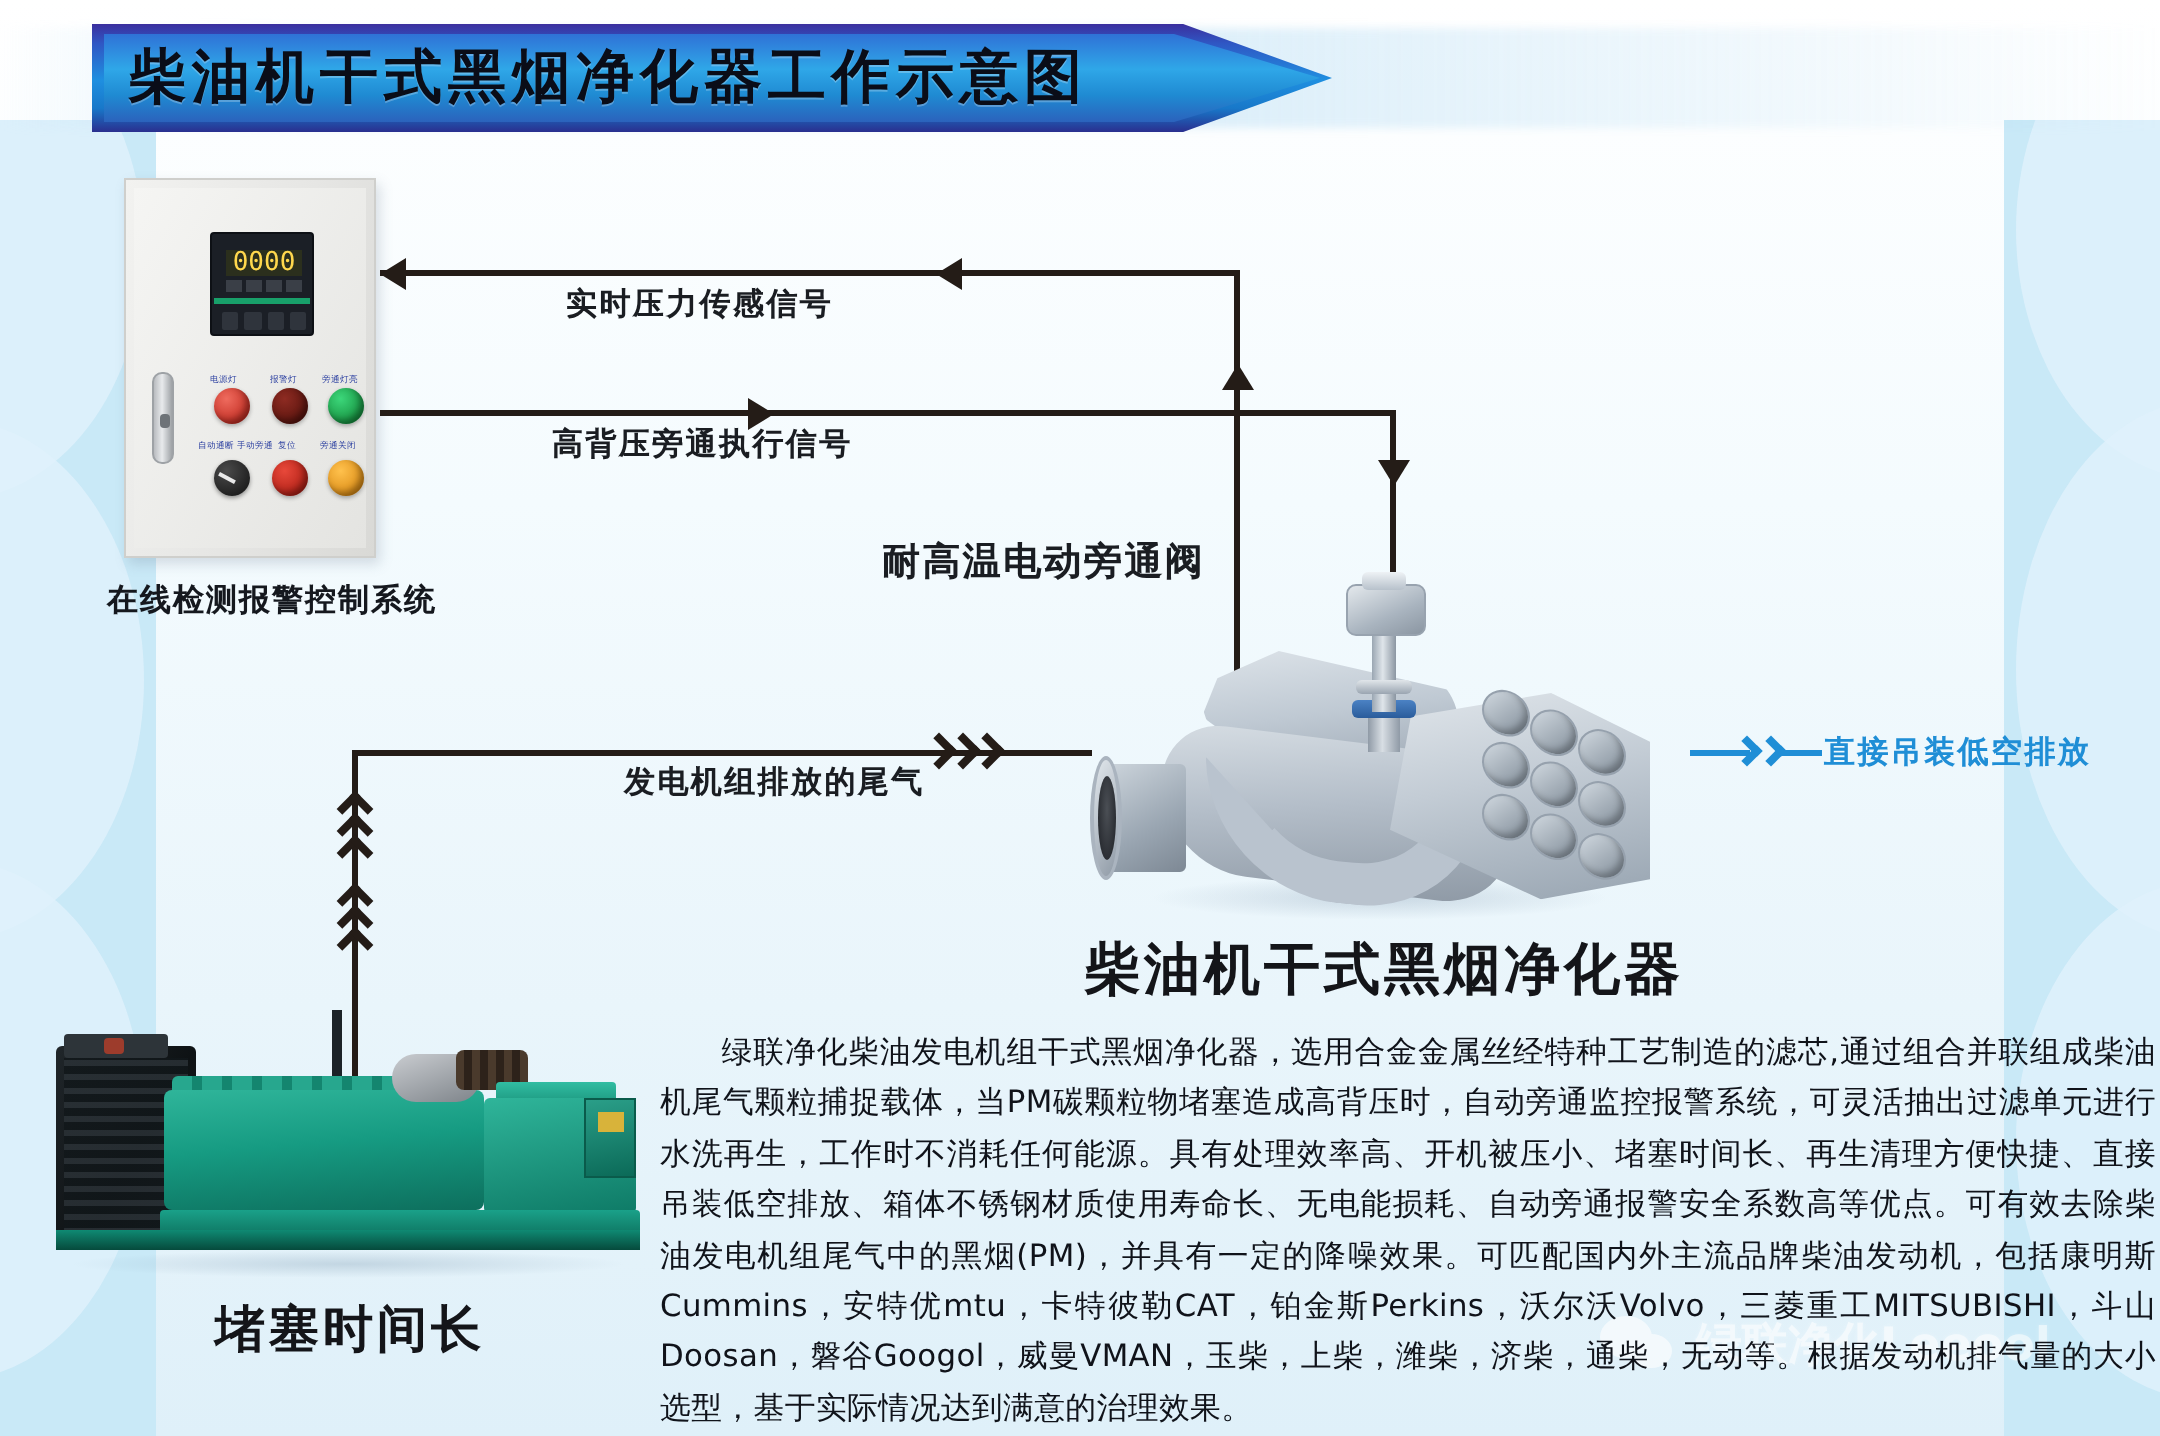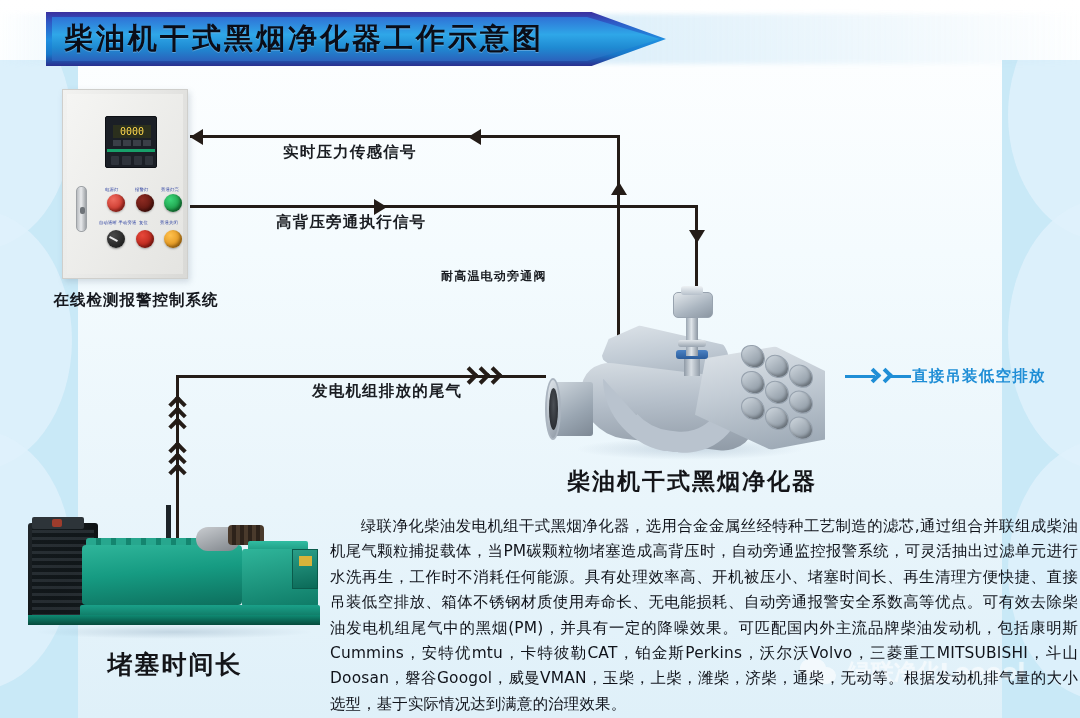--- a/index.html
+++ b/index.html
@@ -70,21 +70,21 @@
   #cabinet-body { position:absolute; inset:4px; background:linear-gradient(120deg,#f5f5f3,#e4e4e1); }
   #meter {
      position:absolute; left:42px; top:26px; width:52px; height:52px;
      background:#1b1f26; border:1px solid #0d1015; border-radius:2px;
   }
   #meter-screen {
      position:absolute; left:7px; top:8px; width:38px; height:13px;
      background:#2b2f1d; display:flex; align-items:center; justify-content:center; gap:1px;
   }
   #meter-screen span { color:#ffd84d; font-family:"DejaVu Sans Mono","Liberation Mono",monospace;
-     font-size:10px; line-height:9px; }
+     font-size:13px; line-height:9px; }
   #meter-sub { position:absolute; left:7px; top:23px; width:38px; height:6px; display:flex; gap:2px; }
   #meter-sub i { flex:1; background:#3a3f47; }
   #meter-green { position:absolute; left:1px; right:1px; top:32px; height:3px; background:#18a06a; }
   #meter-btns { position:absolute; left:5px; top:39px; width:42px; height:9px; display:flex; gap:3px; }
   #meter-btns b { flex:1; background:#2f343c; border-radius:1px; }
 
   #handle {
      position:absolute; left:13px; top:96px; width:11px; height:46px;
      background:linear-gradient(90deg,#b9bcc0,#e8eaec 45%,#9ea2a6);
      border-radius:5px; border:1px solid #9ea2a6;
@@ -208,21 +208,21 @@
      background:linear-gradient(180deg,#eef2f5,#b7c1cb); }
   #pf-neck { left:139px; top:56px; width:16px; height:20px;
      background:linear-gradient(90deg,#8f9aa6,#d8dee4 45%,#8f9aa6); }
   #pf-shadow {
      left:30px; top:138px; width:230px; height:22px; border-radius:50%;
      background:radial-gradient(ellipse,rgba(120,145,170,.30),rgba(120,145,170,0) 70%);
   }
 
   #pf-caption {
      position:absolute; left:512px; top:466px; width:360px; text-align:center;
-     font-weight:bold; font-size:23px; color:#141519; letter-spacing:2px;
+     font-weight:bold; font-size:28px; color:#141519; letter-spacing:2px;
      font-family:"DejaVu Sans","Liberation Sans",sans-serif;
   }
 
   
   #genset { position:absolute; left:20px; top:505px; width:315px; height:135px; }
   .gn { position:absolute; }
   #gn-rad { left:8px; top:18px; width:70px; height:100px;
      background:linear-gradient(120deg,#20262a 0%,#0e1214 55%,#1a2024 100%);
      border-radius:3px; }
   #gn-rad-grid { left:12px; top:24px; width:62px; height:88px;
@@ -362,21 +362,21 @@
   <div class="ln v" style="left:617px;top:135px;height:210px;"></div>
   <div class="arw up" style="left:611px;top:182px;"></div>
   <div class="flow-lbl" style="left:283px;top:142px;">实时压力传感信号</div>
 
   <div class="ln h" style="left:190px;top:205px;width:508px;"></div>
   <div class="arw right" style="left:374px;top:199px;"></div>
   <div class="ln v" style="left:695px;top:205px;height:115px;"></div>
   <div class="arw down" style="left:689px;top:230px;"></div>
   <div class="flow-lbl" style="left:276px;top:212px;">高背压旁通执行信号</div>
 
-  <div class="flow-lbl" style="left:441px;top:268px;font-size:12px;">耐高温电动旁通阀</div>
+  <div class="flow-lbl" style="left:441px;top:268px;font-size:19px;">耐高温电动旁通阀</div>
 
   <div class="ln v" style="left:176px;top:375px;height:195px;"></div>
   <div class="ln h" style="left:176px;top:375px;width:370px;"></div>
   <div class="chev up" style="left:171px;top:398px;"></div>
   <div class="chev up" style="left:171px;top:409px;"></div>
   <div class="chev up" style="left:171px;top:420px;"></div>
   <div class="chev up" style="left:171px;top:444px;"></div>
   <div class="chev up" style="left:171px;top:455px;"></div>
   <div class="chev up" style="left:171px;top:466px;"></div>
 

